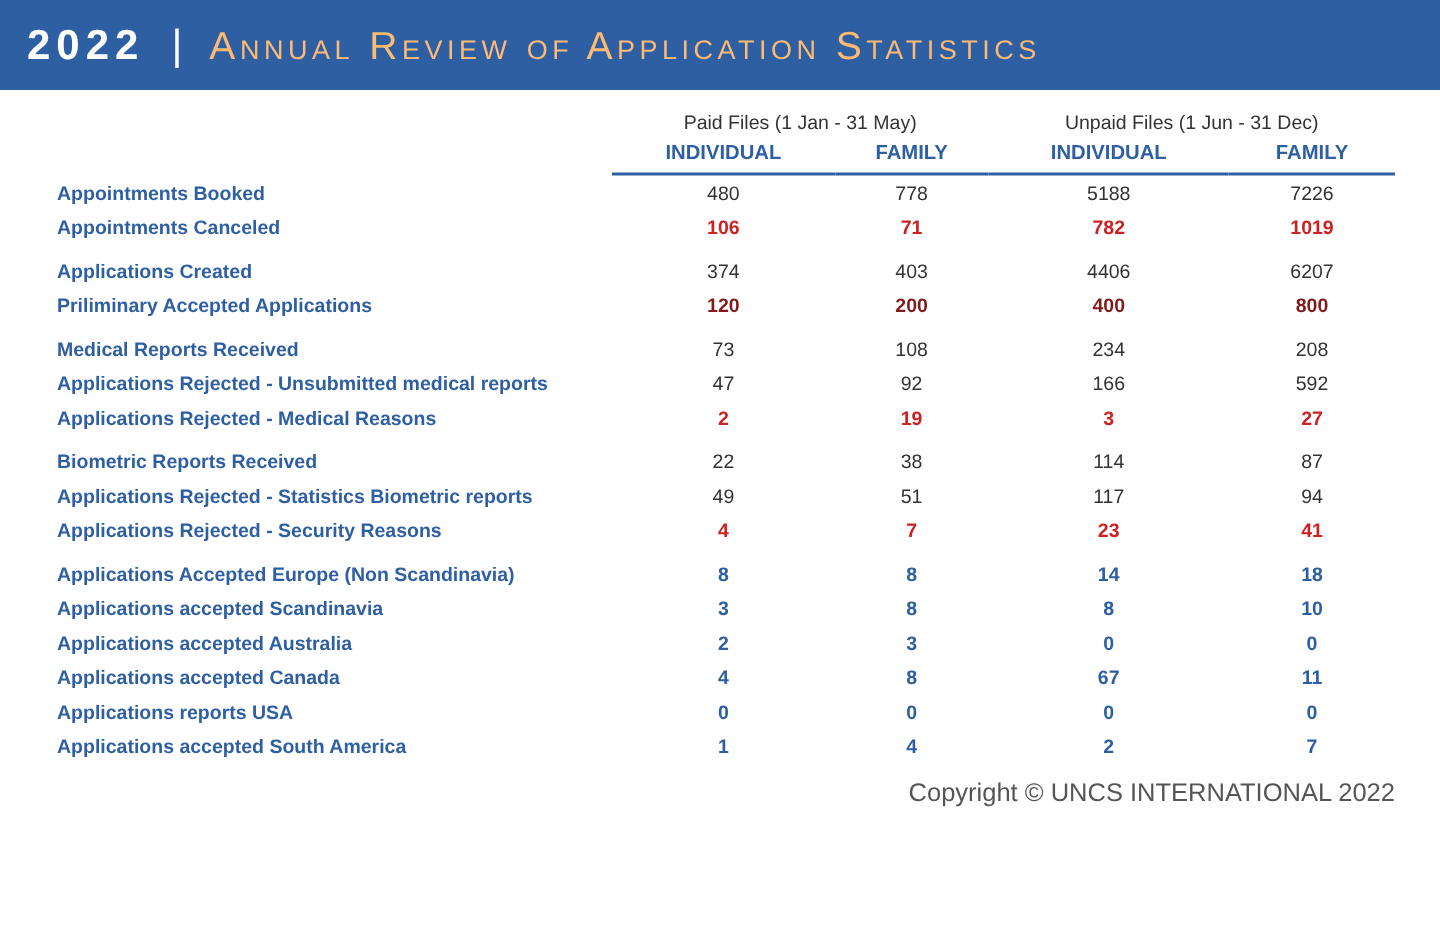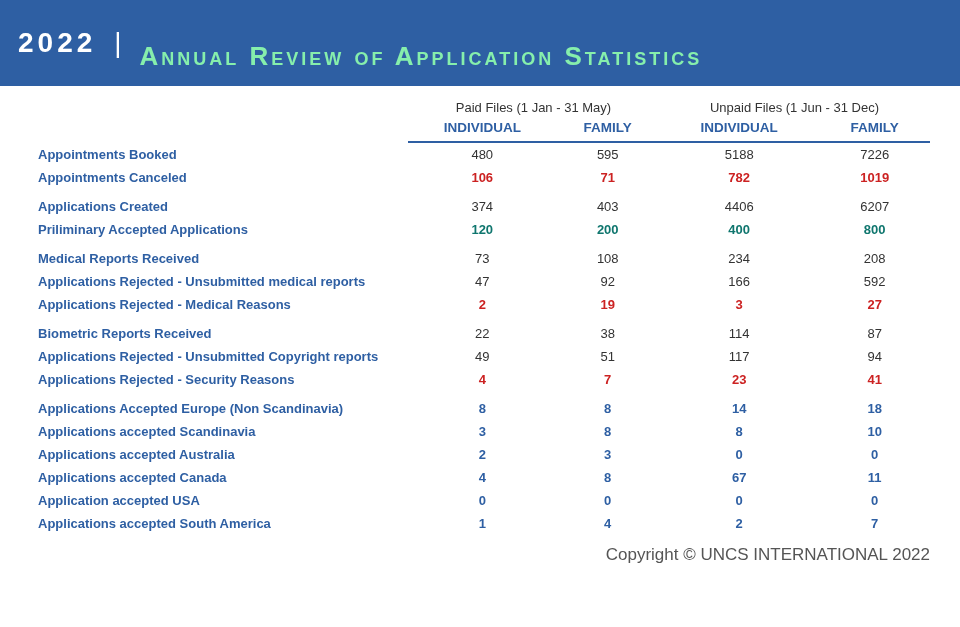--- a/index.html
+++ b/index.html
@@ -23,26 +23,25 @@
       letter-spacing: 4px;
       margin-right: 18px;
     }
     .header-divider {
       color: #fff;
       font-size: 28px;
       margin-right: 18px;
       font-weight: 300;
     }
     .header-title {
-      color: #86efac;
+      color: #fdba74;
       font-size: 26px;
       letter-spacing: 3px;
       font-variant: small-caps;
-      font-weight: 700;
-      margin-top: 27px;
+      font-weight: 400;
     }
     .content {
       padding: 10px 30px 6px 30px;
     }
     table {
       width: 100%;
       border-collapse: collapse;
     }
     .col-header-row th {
       font-size: 13px;
@@ -81,21 +80,21 @@
       padding-right: 14px;
     }
     .data-row td.val-normal {
       color: #333;
     }
     .data-row td.val-red {
       color: #cc2222;
       font-weight: bold;
     }
     .data-row td.val-green {
-      color: #0f766e;
+      color: #7f1d1d;
       font-weight: bold;
     }
     .data-row td.val-blue-bold {
       color: #2e5fa3;
       font-weight: bold;
     }
     .spacer-row td {
       height: 6px;
     }
     .copyright {
@@ -127,21 +126,21 @@
         <th>INDIVIDUAL</th>
         <th>FAMILY</th>
         <th>INDIVIDUAL</th>
         <th>FAMILY</th>
       </tr>
     </thead>
     <tbody id="table-body">
     <tr class="data-row">
     <td class="row-label">Appointments Booked</td>
     <td class="val-normal">480</td>
-    <td class="val-normal">595</td>
+    <td class="val-normal">778</td>
     <td class="val-normal">5188</td>
     <td class="val-normal">7226</td>
   </tr>
         <tr class="data-row">
     <td class="row-label">Appointments Canceled</td>
     <td class="val-red">106</td>
     <td class="val-red">71</td>
     <td class="val-red">782</td>
     <td class="val-red">1019</td>
   </tr>
@@ -190,21 +189,21 @@
           <td colspan="5"></td>
         </tr>
         <tr class="data-row">
     <td class="row-label">Biometric Reports Received</td>
     <td class="val-normal">22</td>
     <td class="val-normal">38</td>
     <td class="val-normal">114</td>
     <td class="val-normal">87</td>
   </tr>
         <tr class="data-row">
-    <td class="row-label">Applications Rejected - Unsubmitted Copyright reports</td>
+    <td class="row-label">Applications Rejected - Statistics Biometric reports</td>
     <td class="val-normal">49</td>
     <td class="val-normal">51</td>
     <td class="val-normal">117</td>
     <td class="val-normal">94</td>
   </tr>
         <tr class="data-row">
     <td class="row-label">Applications Rejected - Security Reasons</td>
     <td class="val-red">4</td>
     <td class="val-red">7</td>
     <td class="val-red">23</td>
@@ -235,21 +234,21 @@
     <td class="val-blue-bold">0</td>
   </tr>
         <tr class="data-row">
     <td class="row-label">Applications accepted Canada</td>
     <td class="val-blue-bold">4</td>
     <td class="val-blue-bold">8</td>
     <td class="val-blue-bold">67</td>
     <td class="val-blue-bold">11</td>
   </tr>
         <tr class="data-row">
-    <td class="row-label">Application accepted USA</td>
+    <td class="row-label">Applications reports USA</td>
     <td class="val-blue-bold">0</td>
     <td class="val-blue-bold">0</td>
     <td class="val-blue-bold">0</td>
     <td class="val-blue-bold">0</td>
   </tr>
         <tr class="data-row">
     <td class="row-label">Applications accepted South America</td>
     <td class="val-blue-bold">1</td>
     <td class="val-blue-bold">4</td>
     <td class="val-blue-bold">2</td>

